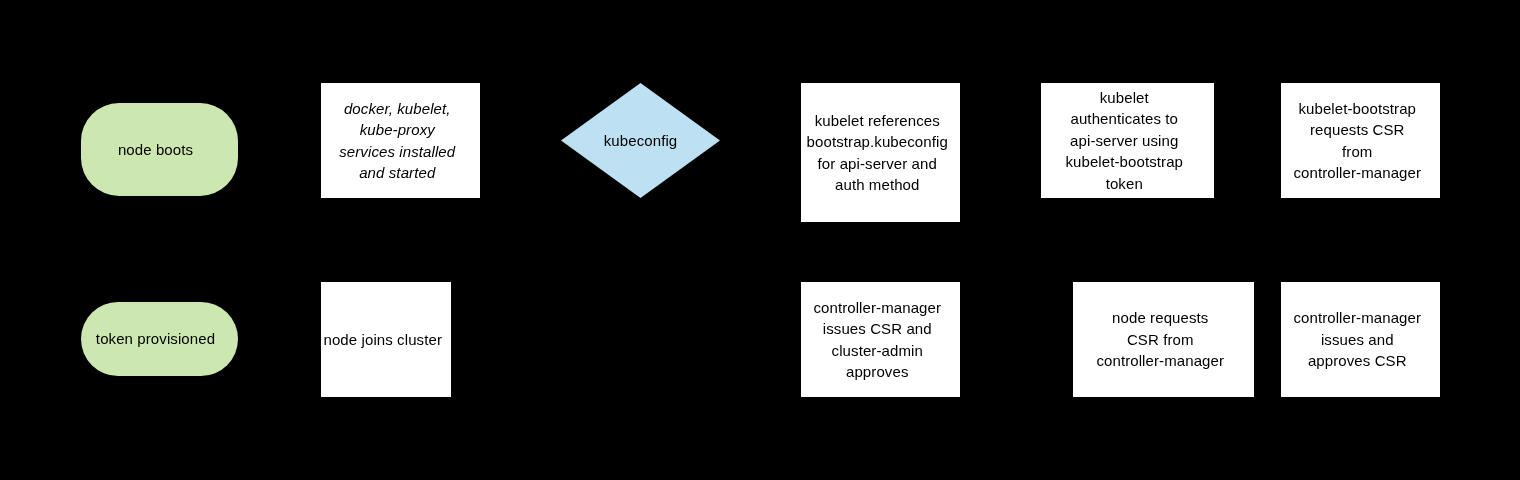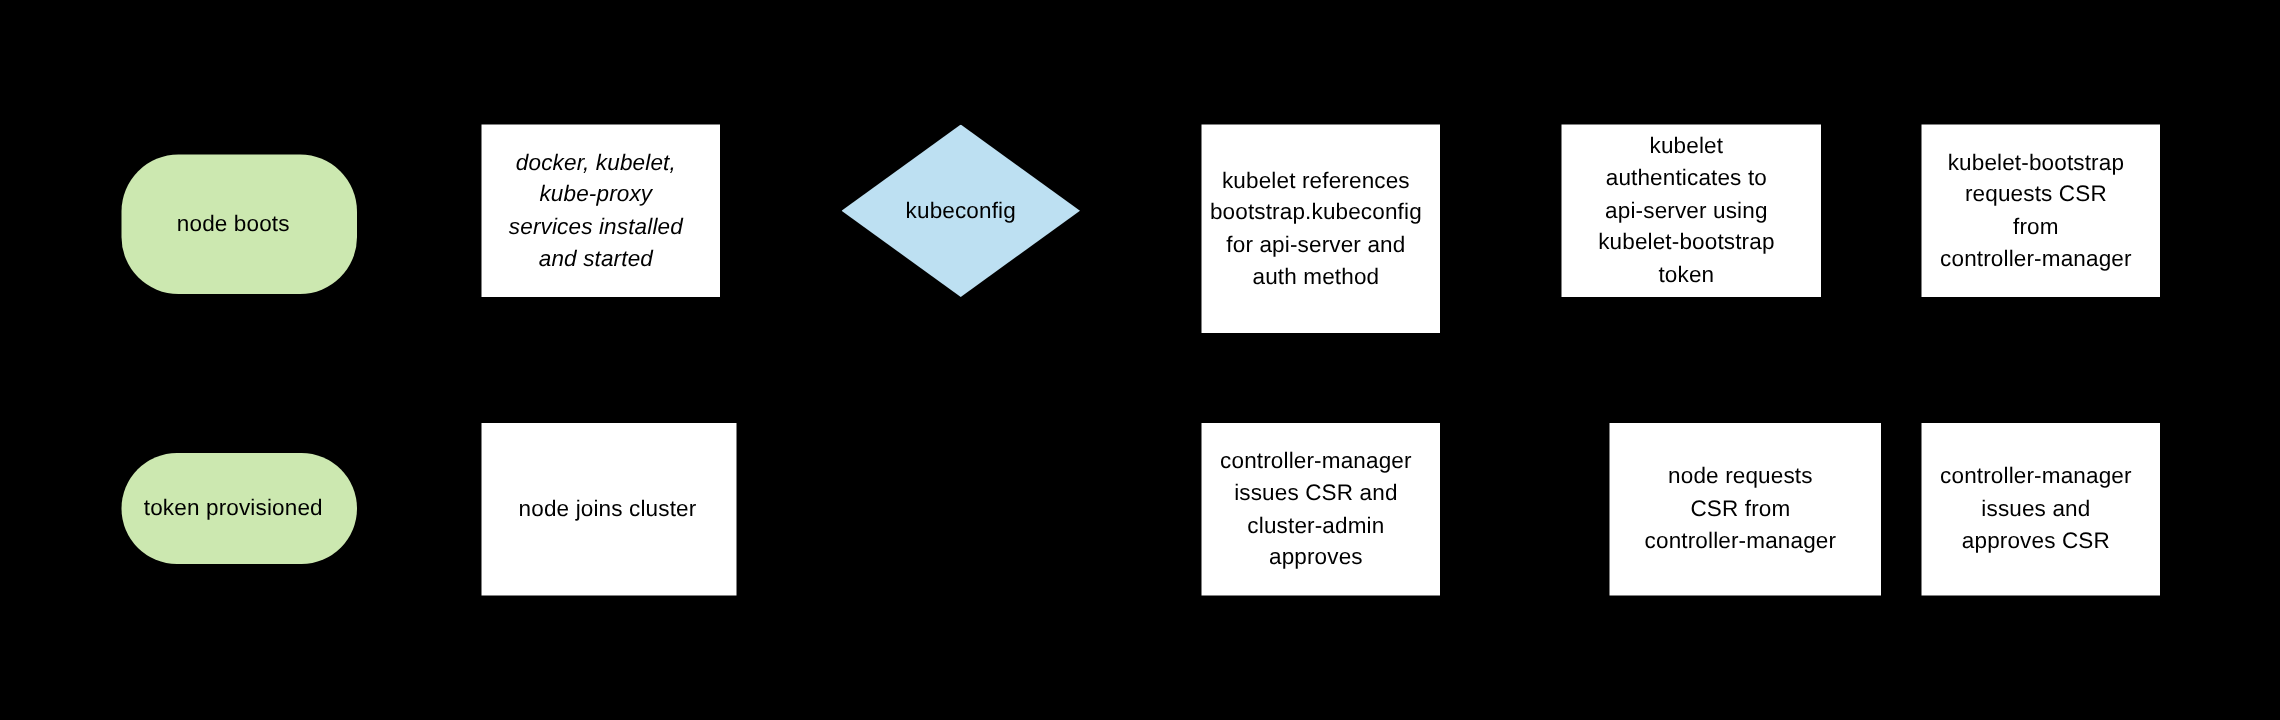--- a/index.html
+++ b/index.html
@@ -110,21 +110,21 @@
     <span class="label">kubelet-bootstrap
 requests CSR
 from
 controller-manager</span>
   </div>
 
   <div class="node shape-pill" style="left:81px; top:302px; width:157px; height:74px;">
     <span class="label">token provisioned</span>
   </div>
 
-  <div class="node shape-rect" style="left:321px; top:282px; width:170px; height:115px;justify-content:flex-end;">
+  <div class="node shape-rect" style="left:321px; top:282px; width:130px; height:115px;">
     <span class="label">node joins cluster</span>
   </div>
 
 
   <div class="node shape-rect" style="left:801px; top:282px; width:159px; height:115px;">
     <span class="label">controller-manager
 issues CSR and
 cluster-admin
 approves</span>
   </div>

